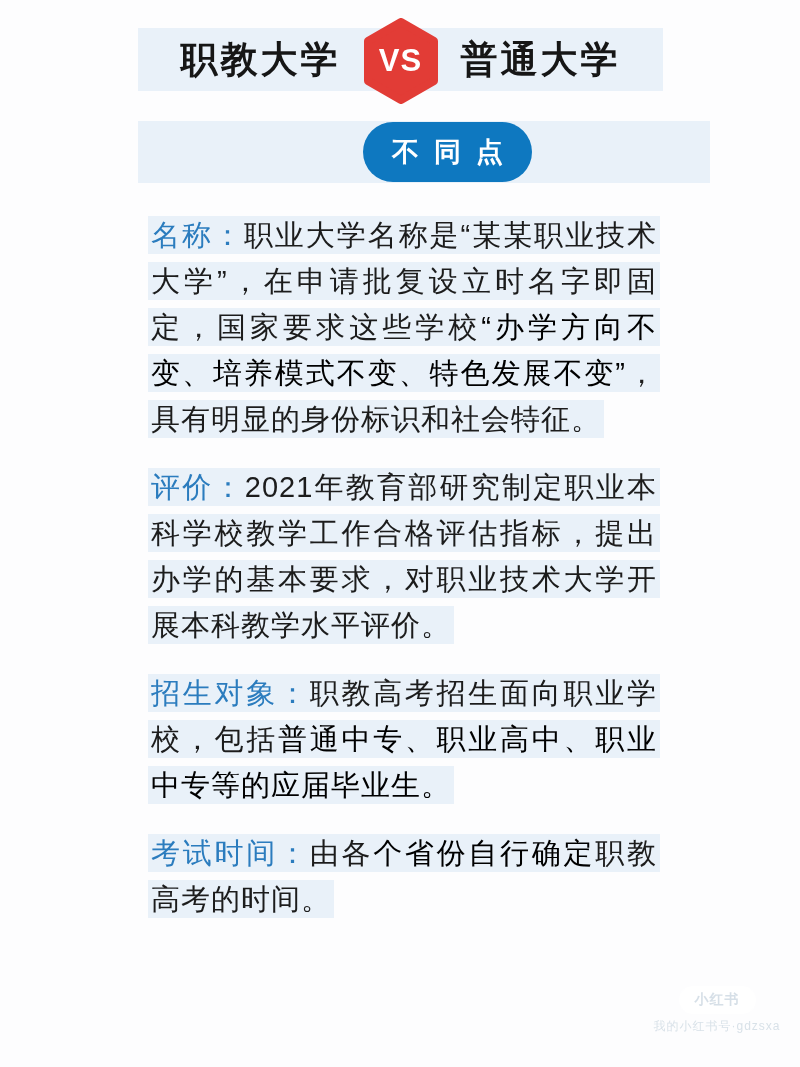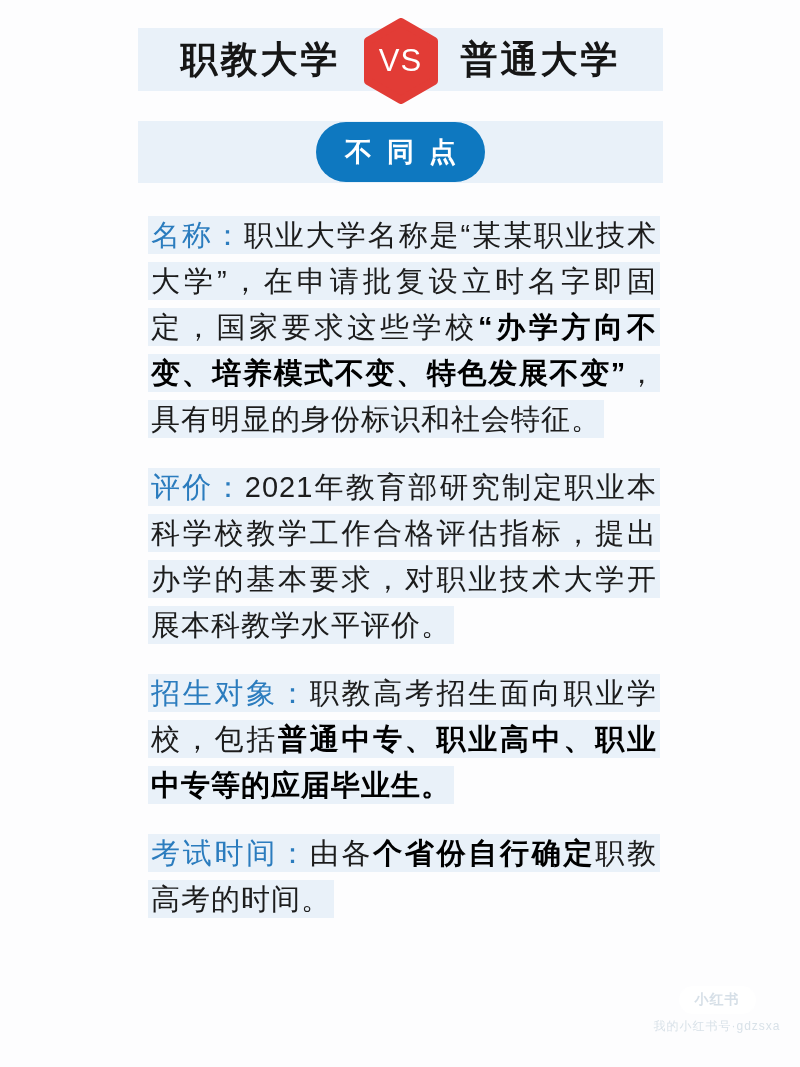--- a/index.html
+++ b/index.html
@@ -46,29 +46,30 @@
   .vs-badge svg { position: absolute; left: 0; top: 0; }
   .vs-text {
     position: absolute;
     left: 0; top: 0;
     width: 76px; height: 86px;
     display: flex;
     align-items: center;
     justify-content: center;
     color: #ffffff;
     font-size: 31px;
-    font-weight: normal;
+    font-weight: bold;
     letter-spacing: 1px;
   }
   .pill-band {
     top: 121px;
     height: 62px;
     display: flex;
     align-items: center;
     justify-content: center;
+    padding-left: 47px;
   }
   .pill {
     background: #0e78c0;
     color: #ffffff;
     font-size: 27px;
     font-weight: bold;
     letter-spacing: 15px;
     padding: 12px 14px 12px 29px;
     border-radius: 30px;
     white-space: nowrap;
@@ -93,21 +94,21 @@
     padding: 3px 3px;
     box-decoration-break: clone;
     -webkit-box-decoration-break: clone;
   }
   .sec-label {
     color: #2b7cbe;
     font-weight: normal;
   }
   .para b {
     color: #000000;
-    font-weight: bold;
+    font-weight: normal;
   }
   .watermark {
     position: absolute;
     right: 8px;
     bottom: 32px;
     width: 150px;
     text-align: center;
   }
   .wm-pill {
     display: inline-block;

